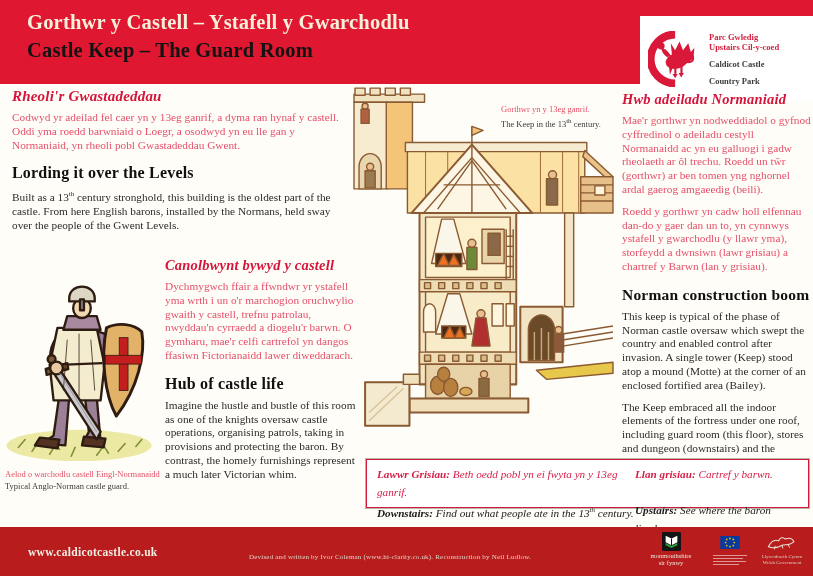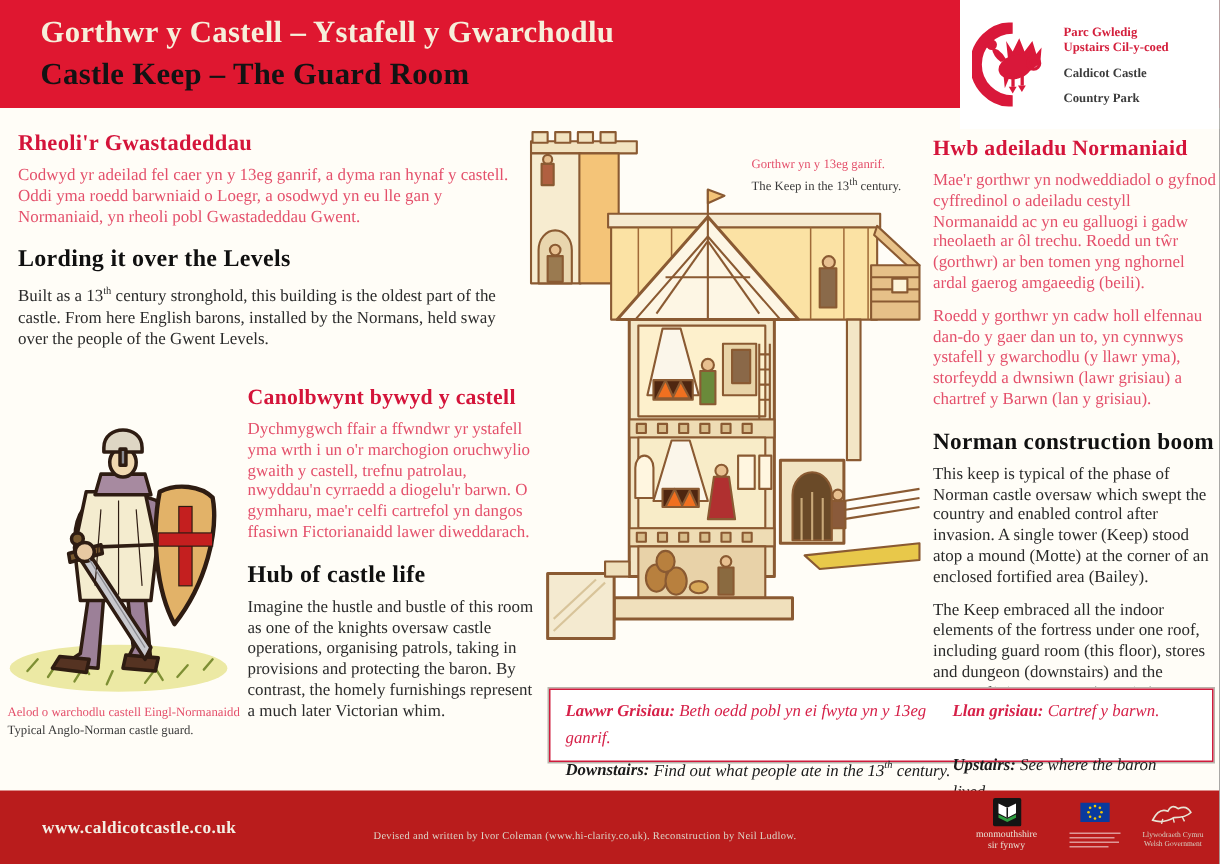--- a/index.html
+++ b/index.html
@@ -1,33 +1,33 @@
 <!DOCTYPE html>
 <html><head>
 <meta charset="utf-8">
 <style>
   html,body{margin:0;padding:0;background:#666;}
   .sign{position:relative;width:813px;height:576px;background:#fffdf7;overflow:hidden;
         font-family:"Liberation Serif","DejaVu Serif",serif;}
   
-  .header{position:absolute;top:0;left:0;width:813px;height:72px;background:#df1730;font-family:Liberation Serif, serif;}
+  .header{position:absolute;top:0;left:0;width:813px;height:84px;background:#df1730;font-family:Liberation Serif, serif;}
   .titles{padding:8px 0 0 27px;}
   .title-welsh{color:#f6efda;font-weight:bold;font-size:20.5px;line-height:28px;letter-spacing:.2px;}
   .title-english{color:#131313;font-weight:bold;font-size:20.5px;line-height:28px;letter-spacing:.2px;}
-  .logo-box{position:absolute;top:0;right:0;width:173px;height:86px;background:#ffffff;display:flex;align-items:center;}
+  .logo-box{position:absolute;top:16px;right:0;width:173px;height:86px;background:#ffffff;display:flex;align-items:center;}
   .logo-mark{margin-left:8px;flex:0 0 auto;}
   .logo-text{margin-left:5px;font-size:8.5px;line-height:10px;font-weight:bold;}
   .logo-text .red{color:#d41f3c;}
   .logo-text .dark{color:#3c3c3c;margin-top:7px;}
   
   .col{position:absolute;}
   .col-left{left:12px;top:88px;width:328px;}
   .col-mid{left:165px;top:257px;width:194px;}
   .col-right{left:622px;top:91px;width:189px;}
-  h2{margin:0 0 6px 0;font-size:15px;color:#d4143a;letter-spacing:.2px;}
+  h2{margin:0 0 6px 0;font-size:15px;color:#d4143a;letter-spacing:.2px;font-style:italic;}
   h3{margin:12px 0 6px 0;font-size:16px;color:#101010;letter-spacing:.2px;}
   .col p{margin:0 0 8px 0;font-size:11.3px;line-height:13.8px;}
   p.red{color:#e4506b;}
   p.black{color:#2b2b2b;}
   sup{font-size:7px;}
   
   .knight{position:absolute;left:2px;top:271px;width:158px;height:196px;}
   .knight-cap1{position:absolute;left:5px;top:469px;font-size:8.5px;color:#e4506b;}
   .knight-cap2{position:absolute;left:5px;top:481px;font-size:8.5px;color:#3a3a3a;}
   .keep{position:absolute;left:353px;top:80px;width:262px;height:378px;}

